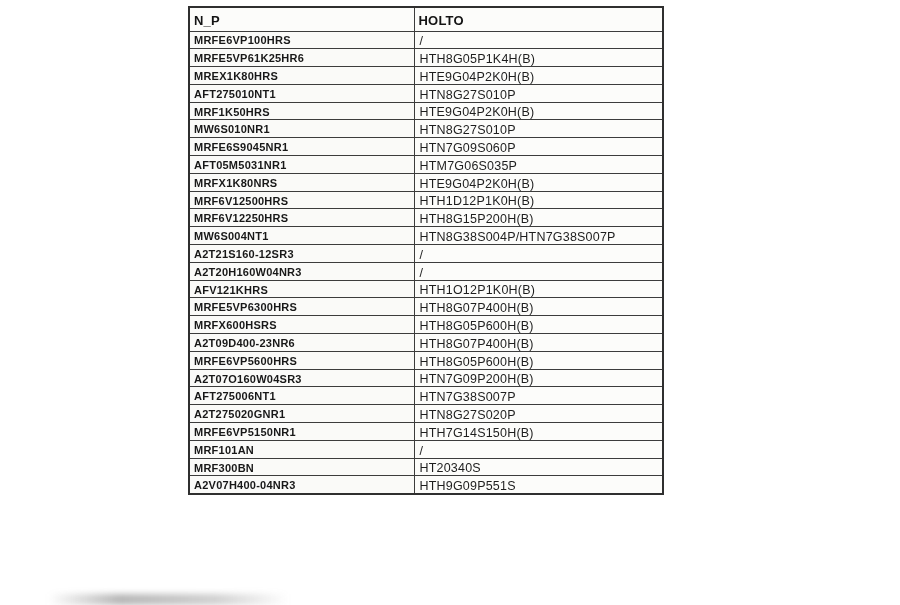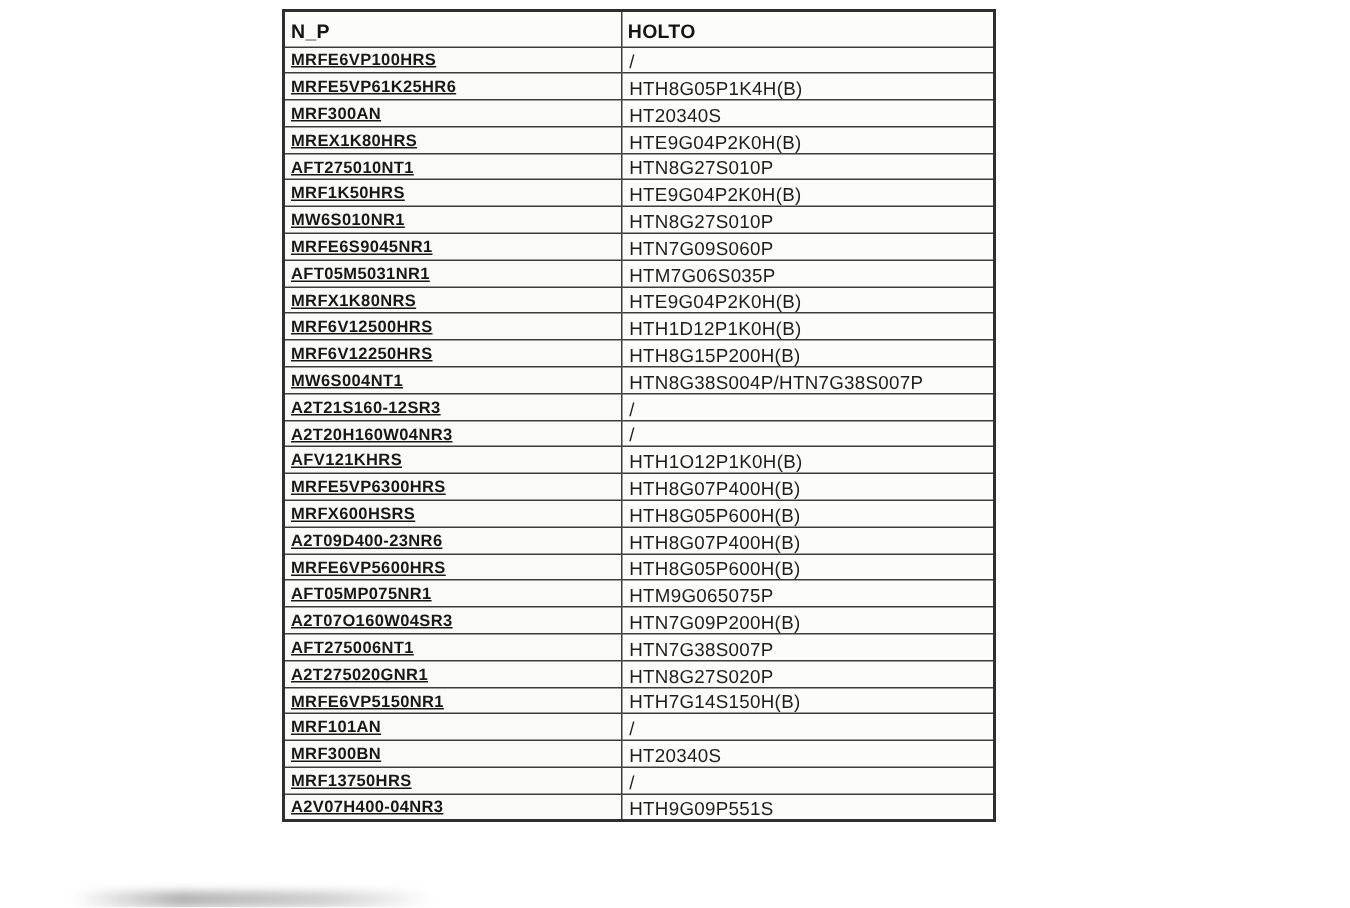--- a/index.html
+++ b/index.html
@@ -31,21 +31,20 @@
     font-size:13px;font-weight:700;color:#141414;
     background:#fcfcfa;
     letter-spacing:0.2px;
   }
   .xref td{height:17.8px;}
   td.np{
     font-size:11px;font-weight:700;color:#181818;
     vertical-align:middle;padding:1px 3px 0 4px;
     letter-spacing:0.25px;
     background:#fafaf8;
-    text-decoration:underline;
   }
   td.holto{
     font-size:12.5px;font-weight:400;color:#1e1e1e;
     vertical-align:bottom;padding:0 3px 0 5px;
     letter-spacing:0.2px;
     background:#fcfcfa;
   }
   
   .smudge{
     position:absolute;left:48px;top:594px;width:240px;height:11px;
@@ -71,24 +70,20 @@
       </tr>
     </thead>
     <tbody id="tbody">
         <tr>
       <td class="np">MRFE6VP100HRS</td>
       <td class="holto">/</td>
     </tr>
         <tr>
       <td class="np">MRFE5VP61K25HR6</td>
       <td class="holto">HTH8G05P1K4H(B)</td>
-    </tr>
-        <tr>
-      <td class="np">MRF300AN</td>
-      <td class="holto">HT20340S</td>
     </tr>
         <tr>
       <td class="np">MREX1K80HRS</td>
       <td class="holto">HTE9G04P2K0H(B)</td>
     </tr>
         <tr>
       <td class="np">AFT275010NT1</td>
       <td class="holto">HTN8G27S010P</td>
     </tr>
         <tr>
@@ -145,24 +140,20 @@
     </tr>
         <tr>
       <td class="np">A2T09D400-23NR6</td>
       <td class="holto">HTH8G07P400H(B)</td>
     </tr>
         <tr>
       <td class="np">MRFE6VP5600HRS</td>
       <td class="holto">HTH8G05P600H(B)</td>
     </tr>
         <tr>
-      <td class="np">AFT05MP075NR1</td>
-      <td class="holto">HTM9G065075P</td>
-    </tr>
-        <tr>
       <td class="np">A2T07O160W04SR3</td>
       <td class="holto">HTN7G09P200H(B)</td>
     </tr>
         <tr>
       <td class="np">AFT275006NT1</td>
       <td class="holto">HTN7G38S007P</td>
     </tr>
         <tr>
       <td class="np">A2T275020GNR1</td>
       <td class="holto">HTN8G27S020P</td>
@@ -173,24 +164,20 @@
     </tr>
         <tr>
       <td class="np">MRF101AN</td>
       <td class="holto">/</td>
     </tr>
         <tr>
       <td class="np">MRF300BN</td>
       <td class="holto">HT20340S</td>
     </tr>
         <tr>
-      <td class="np">MRF13750HRS</td>
-      <td class="holto">/</td>
-    </tr>
-        <tr>
       <td class="np">A2V07H400-04NR3</td>
       <td class="holto">HTH9G09P551S</td>
     </tr>
       </tbody>
   </table>
 
   <div class="smudge"></div>
 </div>
 
 </body></html>

